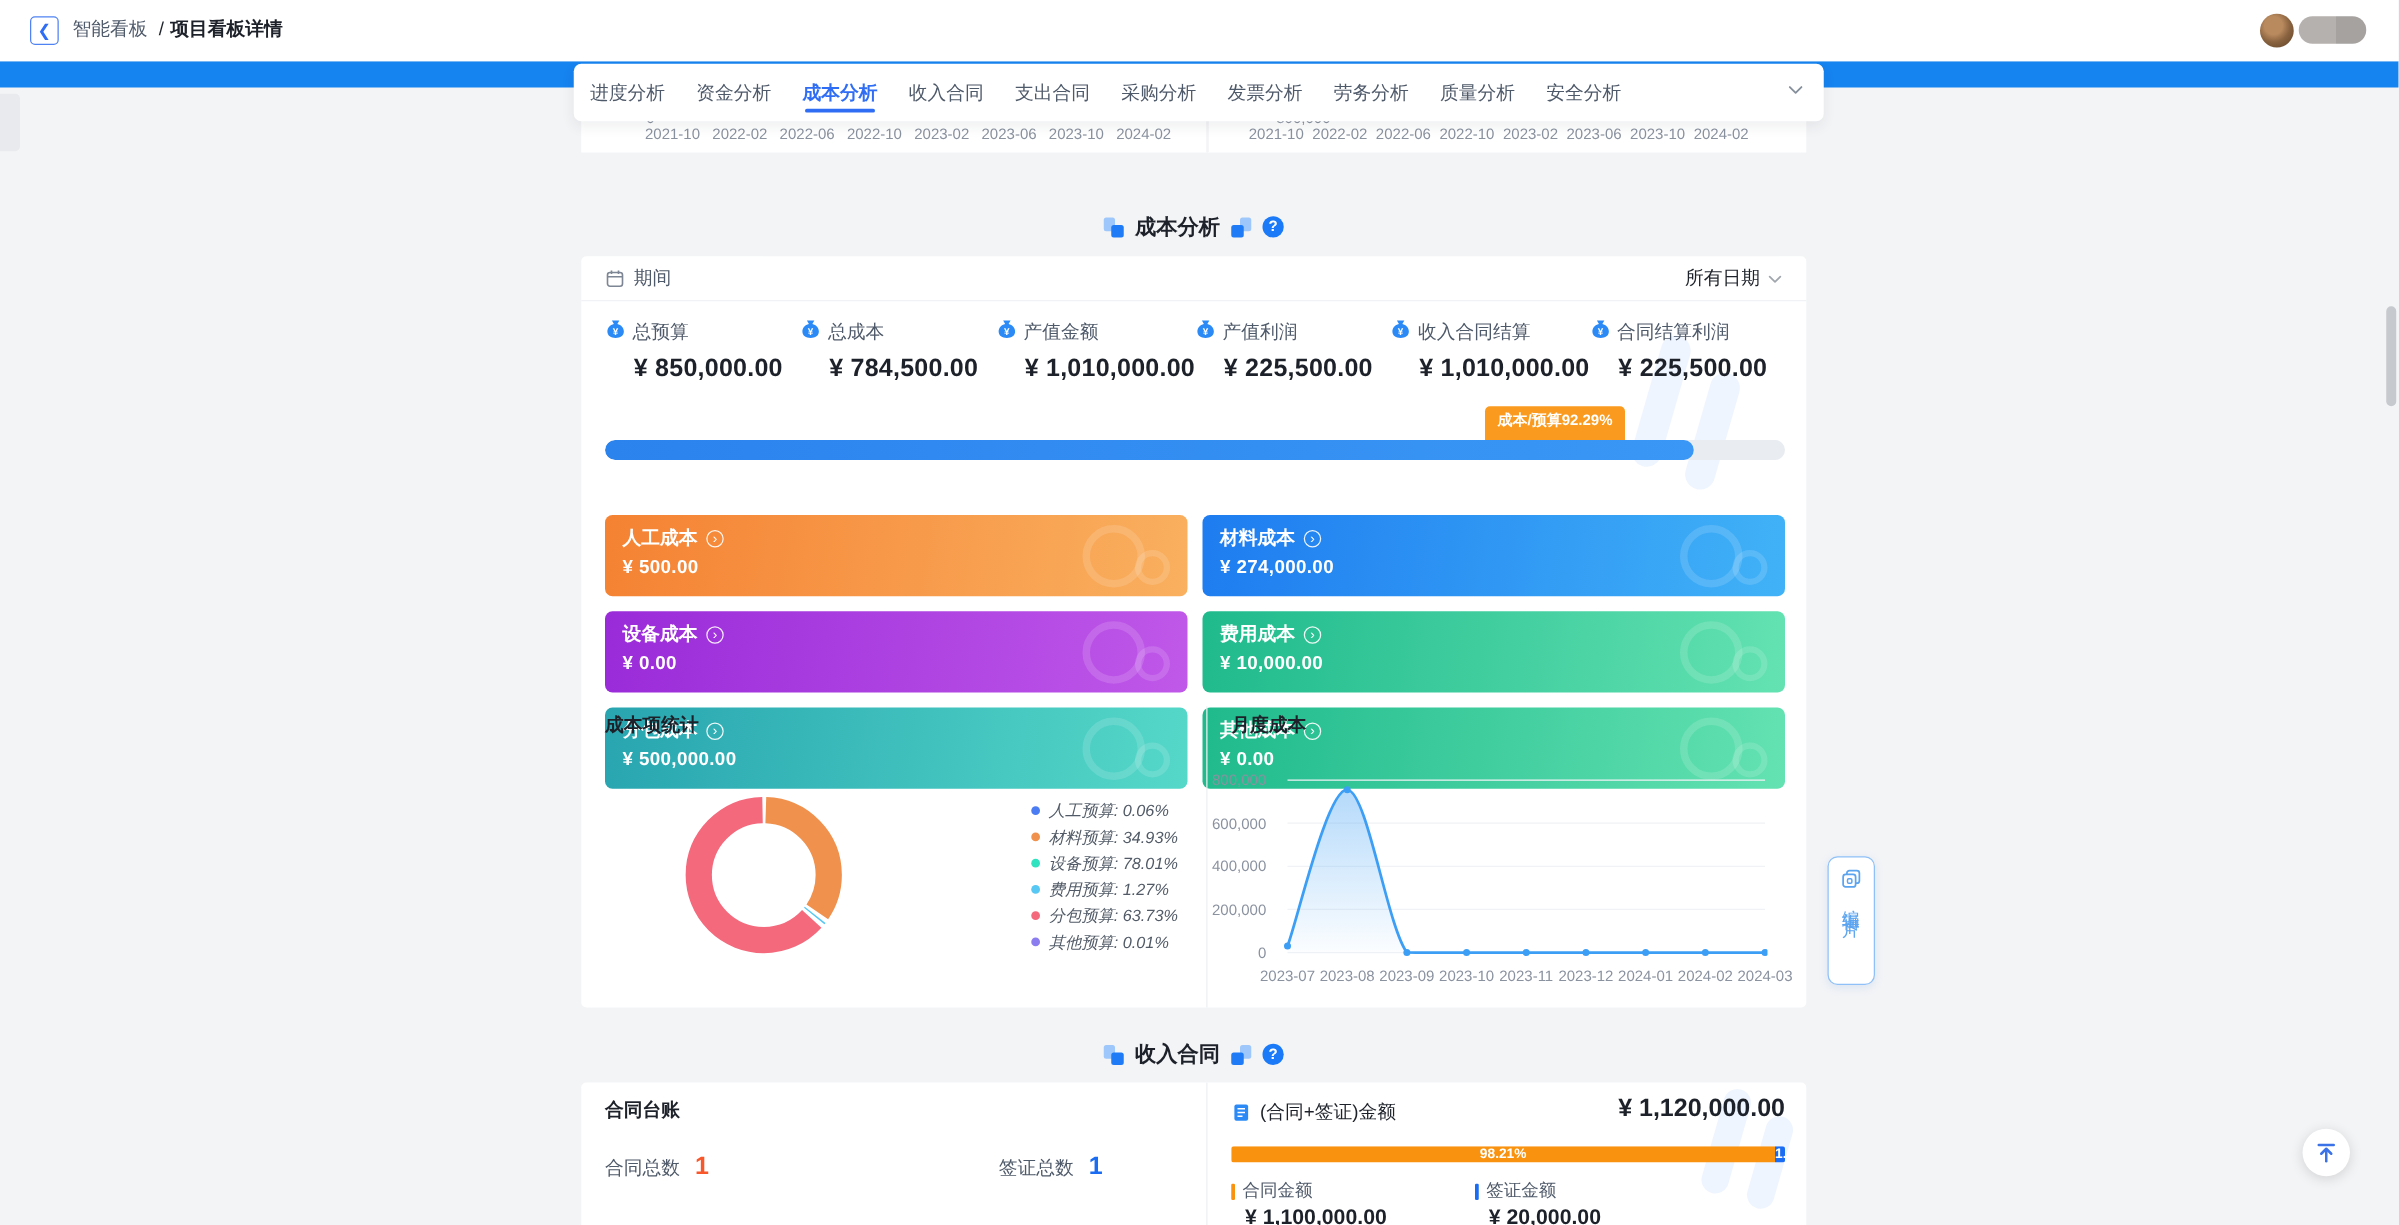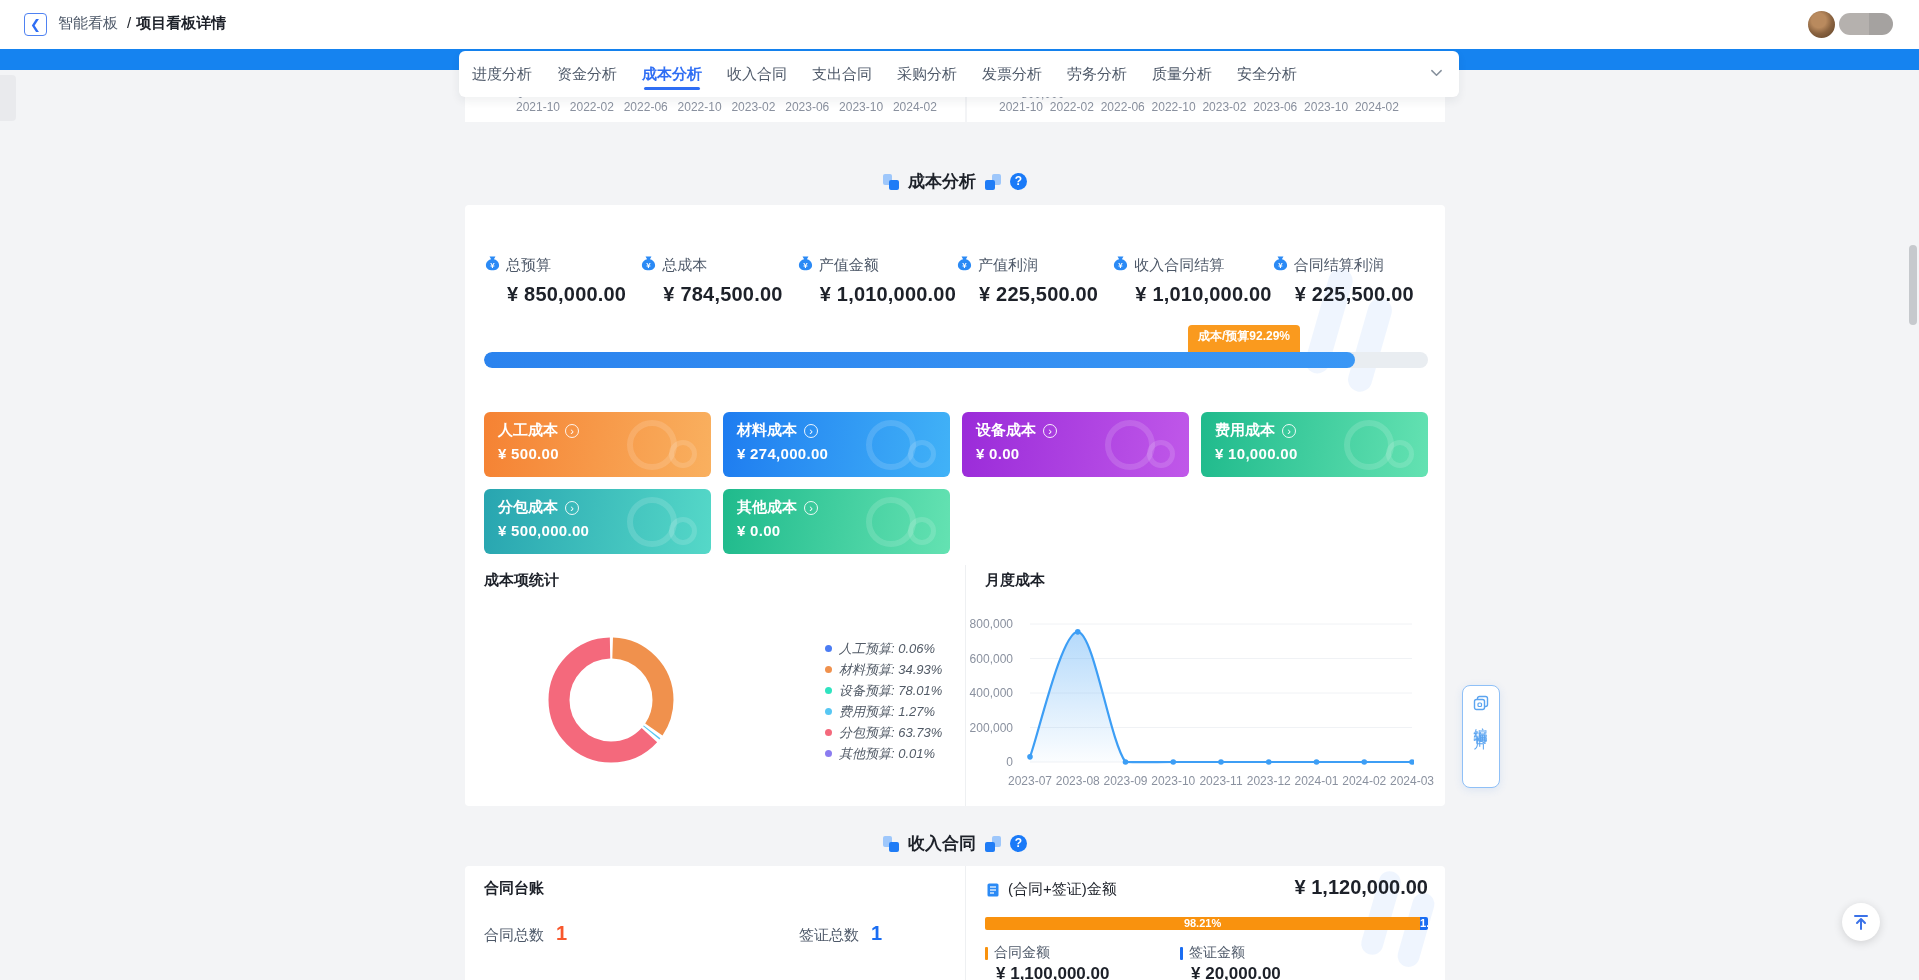--- a/index.html
+++ b/index.html
@@ -63,21 +63,21 @@
 
   .cost-tip { position:absolute; left:723px; top:120px; height:34px; padding:0 10px; background:#fa9a1e; border-radius:4px;
     color:#fff; font-size:12px; font-weight:700; line-height:22px; white-space:nowrap; }
   .cost-tip::after { content:""; position:absolute; left:28px; bottom:-5px; border-left:5px solid transparent; border-right:5px solid transparent; border-top:5px solid #fa9a1e; }
 
   .budget-track { position:absolute; left:19px; top:147px; width:944px; height:16px; border-radius:8px; background:#e9edf1; overflow:hidden; }
   .budget-fill { height:100%; border-radius:8px; background:linear-gradient(90deg,#2b83ee,#3a97f5); }
   .budget-labels { position:absolute; left:19px; top:172px; width:944px; display:flex; justify-content:space-between; font-size:14px; color:#5f6b7a; }
   .budget-labels b { color:#1d2129; font-size:15px; margin-left:6px; }
 
-  .cards-grid { position:absolute; left:19px; top:207px; width:944px; display:grid; grid-template-columns:repeat(4,1fr); gap:12px; }
+  .cards-grid { position:absolute; left:19px; top:207px; width:944px; display:grid; grid-template-columns:repeat(2,1fr); gap:12px; }
   .cost-card { position:relative; height:65px; border-radius:6px; padding:9px 14px; color:#fff; overflow:hidden; cursor:pointer; }
   .cc-top { display:flex; align-items:center; gap:7px; font-size:15px; font-weight:700; }
   .cc-more { width:14px; height:14px; border:1px solid rgba(255,255,255,.9); border-radius:50%; font-size:11px; line-height:12px; text-align:center; font-weight:400; }
   .cc-val { margin-top:5px; font-size:15px; font-weight:700; letter-spacing:.3px; }
   .cc-wm { position:absolute; right:34px; top:8px; width:50px; height:50px; border:6px solid rgba(255,255,255,.14); border-radius:50%; }
   .cc-wm::after { content:""; position:absolute; right:-26px; top:14px; width:18px; height:18px; border:5px solid rgba(255,255,255,.14); border-radius:50%; }
 
   .v-div { position:absolute; left:500px; width:1px; background:#eef0f2; }
   .chart-title { position:absolute; top:366px; font-size:15px; font-weight:700; color:#1d2129; }
 
@@ -164,20 +164,37 @@
   </div>
 
   <div class="sec-head" style="top:170px;">
     <span class="ovl"></span>
     <h2>成本分析</h2>
     <span class="ovl alt"></span>
     <span class="help-dot">?</span>
   </div>
 
   <div class="panel cost-panel">
+    <div class="period-row">
+      <div class="period-left">
+        <svg width="16" height="16" viewBox="0 0 16 16">
+            <rect x="2" y="3" width="12" height="11" rx="2" fill="none" stroke="#7d8694" stroke-width="1.3"></rect>
+            <line x1="5.2" y1="1.4" x2="5.2" y2="4.2" stroke="#7d8694" stroke-width="1.3"></line>
+            <line x1="10.8" y1="1.4" x2="10.8" y2="4.2" stroke="#7d8694" stroke-width="1.3"></line>
+            <line x1="2" y1="6.4" x2="14" y2="6.4" stroke="#7d8694" stroke-width="1.3"></line>
+          </svg>
+        <span>期间</span>
+      </div>
+      <div class="period-right">
+        <span>所有日期</span>
+        <svg width="12" height="12" viewBox="0 0 14 14">
+            <polyline points="2,5 7,10 12,5" fill="none" stroke="#a0a6ad" stroke-width="1.6" stroke-linecap="round" stroke-linejoin="round"></polyline>
+          </svg>
+      </div>
+    </div>
 
     <span class="wm" style="left:852px; top:62px; width:24px; height:108px; transform:rotate(16deg);"></span>
     <span class="wm" style="left:893px; top:92px; width:24px; height:96px; transform:rotate(16deg);"></span>
 
     <div class="stats-row">
         <div>
           <div class="stat-label">
             <span><svg viewBox="0 0 16 16" width="17" height="17">
                 <path d="M5.2 1.4h5.6L9.3 4c2.9.6 4.9 3 4.9 5.6 0 3.2-2.7 4.8-6.2 4.8S1.8 12.8 1.8 9.6C1.8 7 3.8 4.6 6.7 4L5.2 1.4z" fill="#2b8af5"></path>
                 <text x="8" y="12" font-size="7.5" fill="#fff" text-anchor="middle" font-weight="bold">¥</text>

